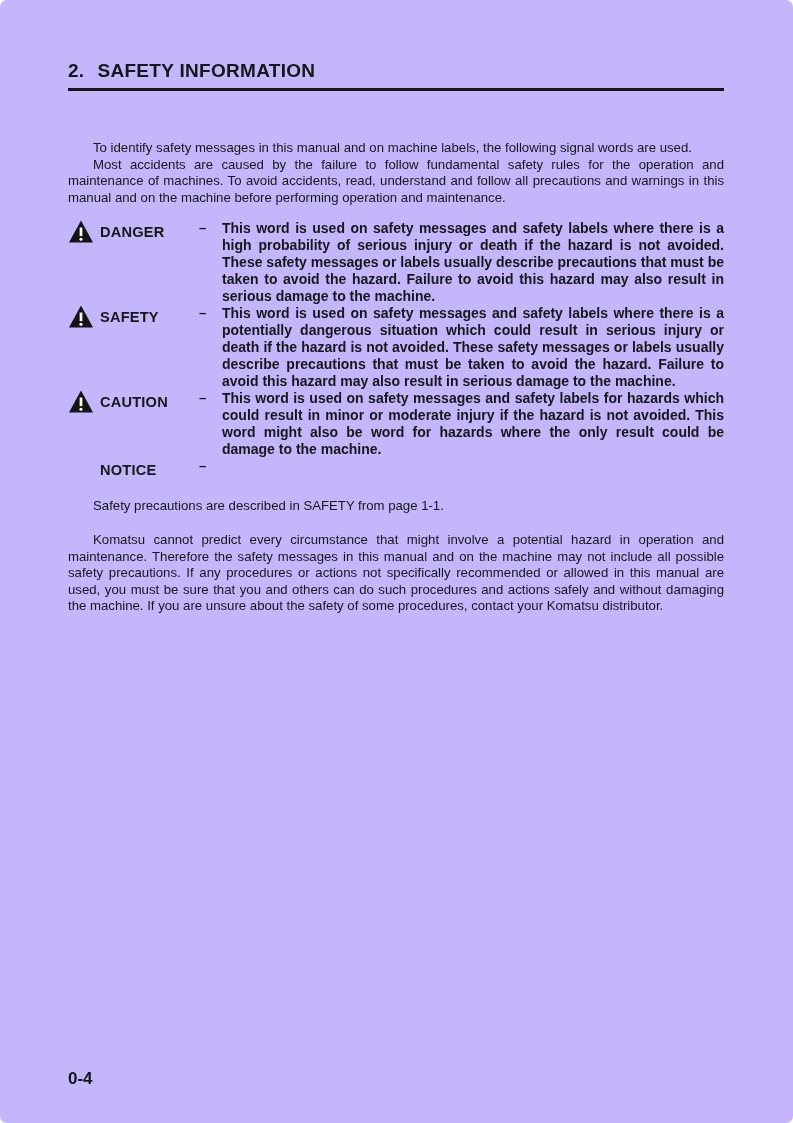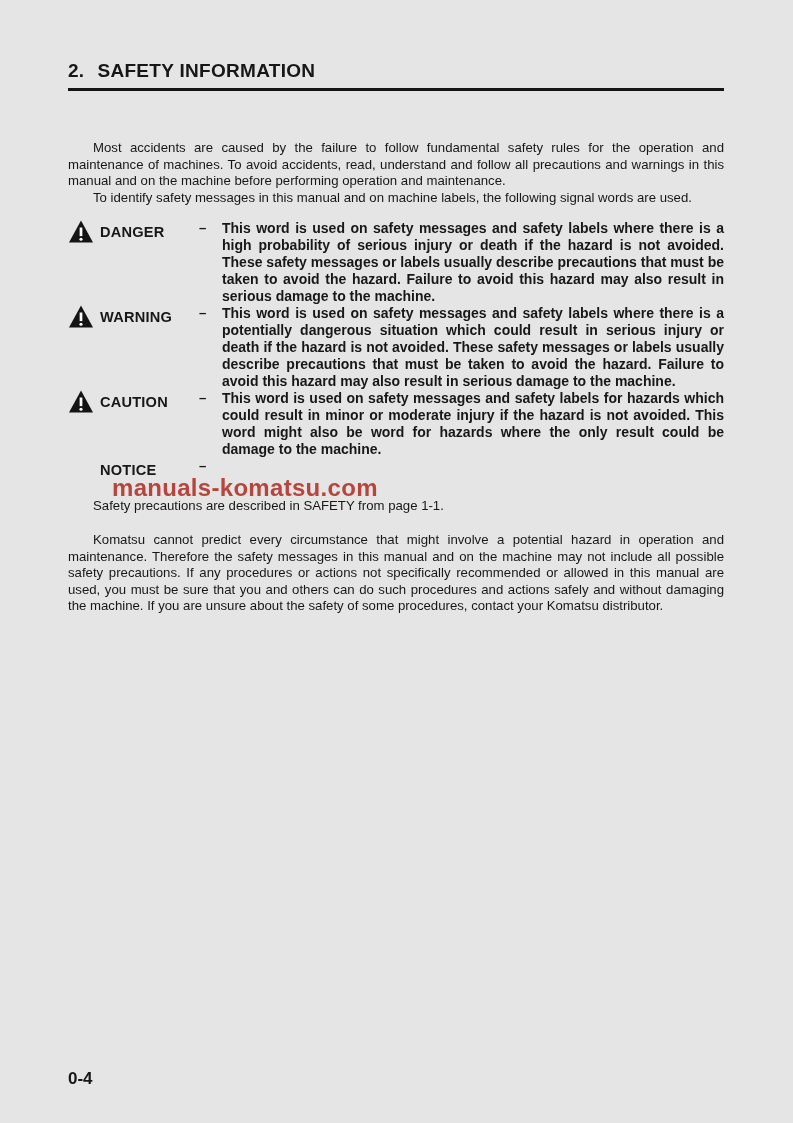--- a/index.html
+++ b/index.html
@@ -5,22 +5,23 @@
   * { margin: 0; padding: 0; box-sizing: border-box; }
   html, body { background: #ffffff; }
   body {
     width: 793px; height: 1123px;
     font-family: "Liberation Sans", sans-serif;
     position: relative;
     overflow: hidden;
   }
   .page {
     position: absolute; inset: 0;
-    background: #e5e5e5;
+    background: #c4b5fd;
     color: #171717;
+    border-radius: 7px;
   }
   .content {
     position: absolute;
     left: 68px; right: 69px; top: 60px;
   }
   .doc-title {
     font-size: 19px;
     font-weight: bold;
     letter-spacing: 0.3px;
     padding-bottom: 6px;
@@ -91,22 +92,22 @@
 <body>
 
 <div class="page">
   <div class="content">
 
     <h1 class="doc-title">
       <span>2.</span><span class="title-text">SAFETY INFORMATION</span>
     </h1>
 
     <div class="intro">
+      <p class="body-text indent">To identify safety messages in this manual and on machine labels, the following signal words are used.</p>
       <p class="body-text indent">Most accidents are caused by the failure to follow fundamental safety rules for the operation and maintenance of machines. To avoid accidents, read, understand and follow all precautions and warnings in this manual and on the machine before performing operation and maintenance.</p>
-      <p class="body-text indent">To identify safety messages in this manual and on machine labels, the following signal words are used.</p>
     </div>
 
     <div class="signals">
 
       <div class="signal">
         <div class="signal-left">
           <svg class="warn-icon" viewBox="0 0 24 22">
             <path d="M12 0.5 L23.5 21.5 L0.5 21.5 Z" fill="#141414"></path>
             <rect x="10.7" y="7.2" width="2.6" height="8.2" fill="#ffffff"></rect>
             <circle cx="12" cy="18.4" r="1.5" fill="#ffffff"></circle>
@@ -117,21 +118,21 @@
         <div class="signal-text">This word is used on safety messages and safety labels where there is a high probability of serious injury or death if the hazard is not avoided. These safety messages or labels usually describe precautions that must be taken to avoid the hazard. Failure to avoid this hazard may also result in serious damage to the machine.</div>
       </div>
 
       <div class="signal">
         <div class="signal-left">
           <svg class="warn-icon" viewBox="0 0 24 22">
             <path d="M12 0.5 L23.5 21.5 L0.5 21.5 Z" fill="#141414"></path>
             <rect x="10.7" y="7.2" width="2.6" height="8.2" fill="#ffffff"></rect>
             <circle cx="12" cy="18.4" r="1.5" fill="#ffffff"></circle>
           </svg>
-          <span class="signal-label">WARNING</span>
+          <span class="signal-label">SAFETY</span>
         </div>
         <div class="signal-dash">–</div>
         <div class="signal-text">This word is used on safety messages and safety labels where there is a potentially dangerous situation which could result in serious injury or death if the hazard is not avoided. These safety messages or labels usually describe precautions that must be taken to avoid the hazard. Failure to avoid this hazard may also result in serious damage to the machine.</div>
       </div>
 
       <div class="signal">
         <div class="signal-left">
           <svg class="warn-icon" viewBox="0 0 24 22">
             <path d="M12 0.5 L23.5 21.5 L0.5 21.5 Z" fill="#141414"></path>
             <rect x="10.7" y="7.2" width="2.6" height="8.2" fill="#ffffff"></rect>
@@ -152,16 +153,15 @@
       </div>
 
     </div>
 
     <p class="body-text safety-ref">Safety precautions are described in SAFETY from page 1-1.</p>
 
     <p class="body-text indent closing">Komatsu cannot predict every circumstance that might involve a potential hazard in operation and maintenance. Therefore the safety messages in this manual and on the machine may not include all possible safety precautions. If any procedures or actions not specifically recommended or allowed in this manual are used, you must be sure that you and others can do such procedures and actions safely and without damaging the machine. If you are unsure about the safety of some procedures, contact your Komatsu distributor.</p>
 
   </div>
 
-  <div class="watermark" style="color: rgb(178, 48, 38);">manuals-komatsu.com</div>
 
   <div class="page-number">0-4</div>
 </div>
 
 </body></html>

